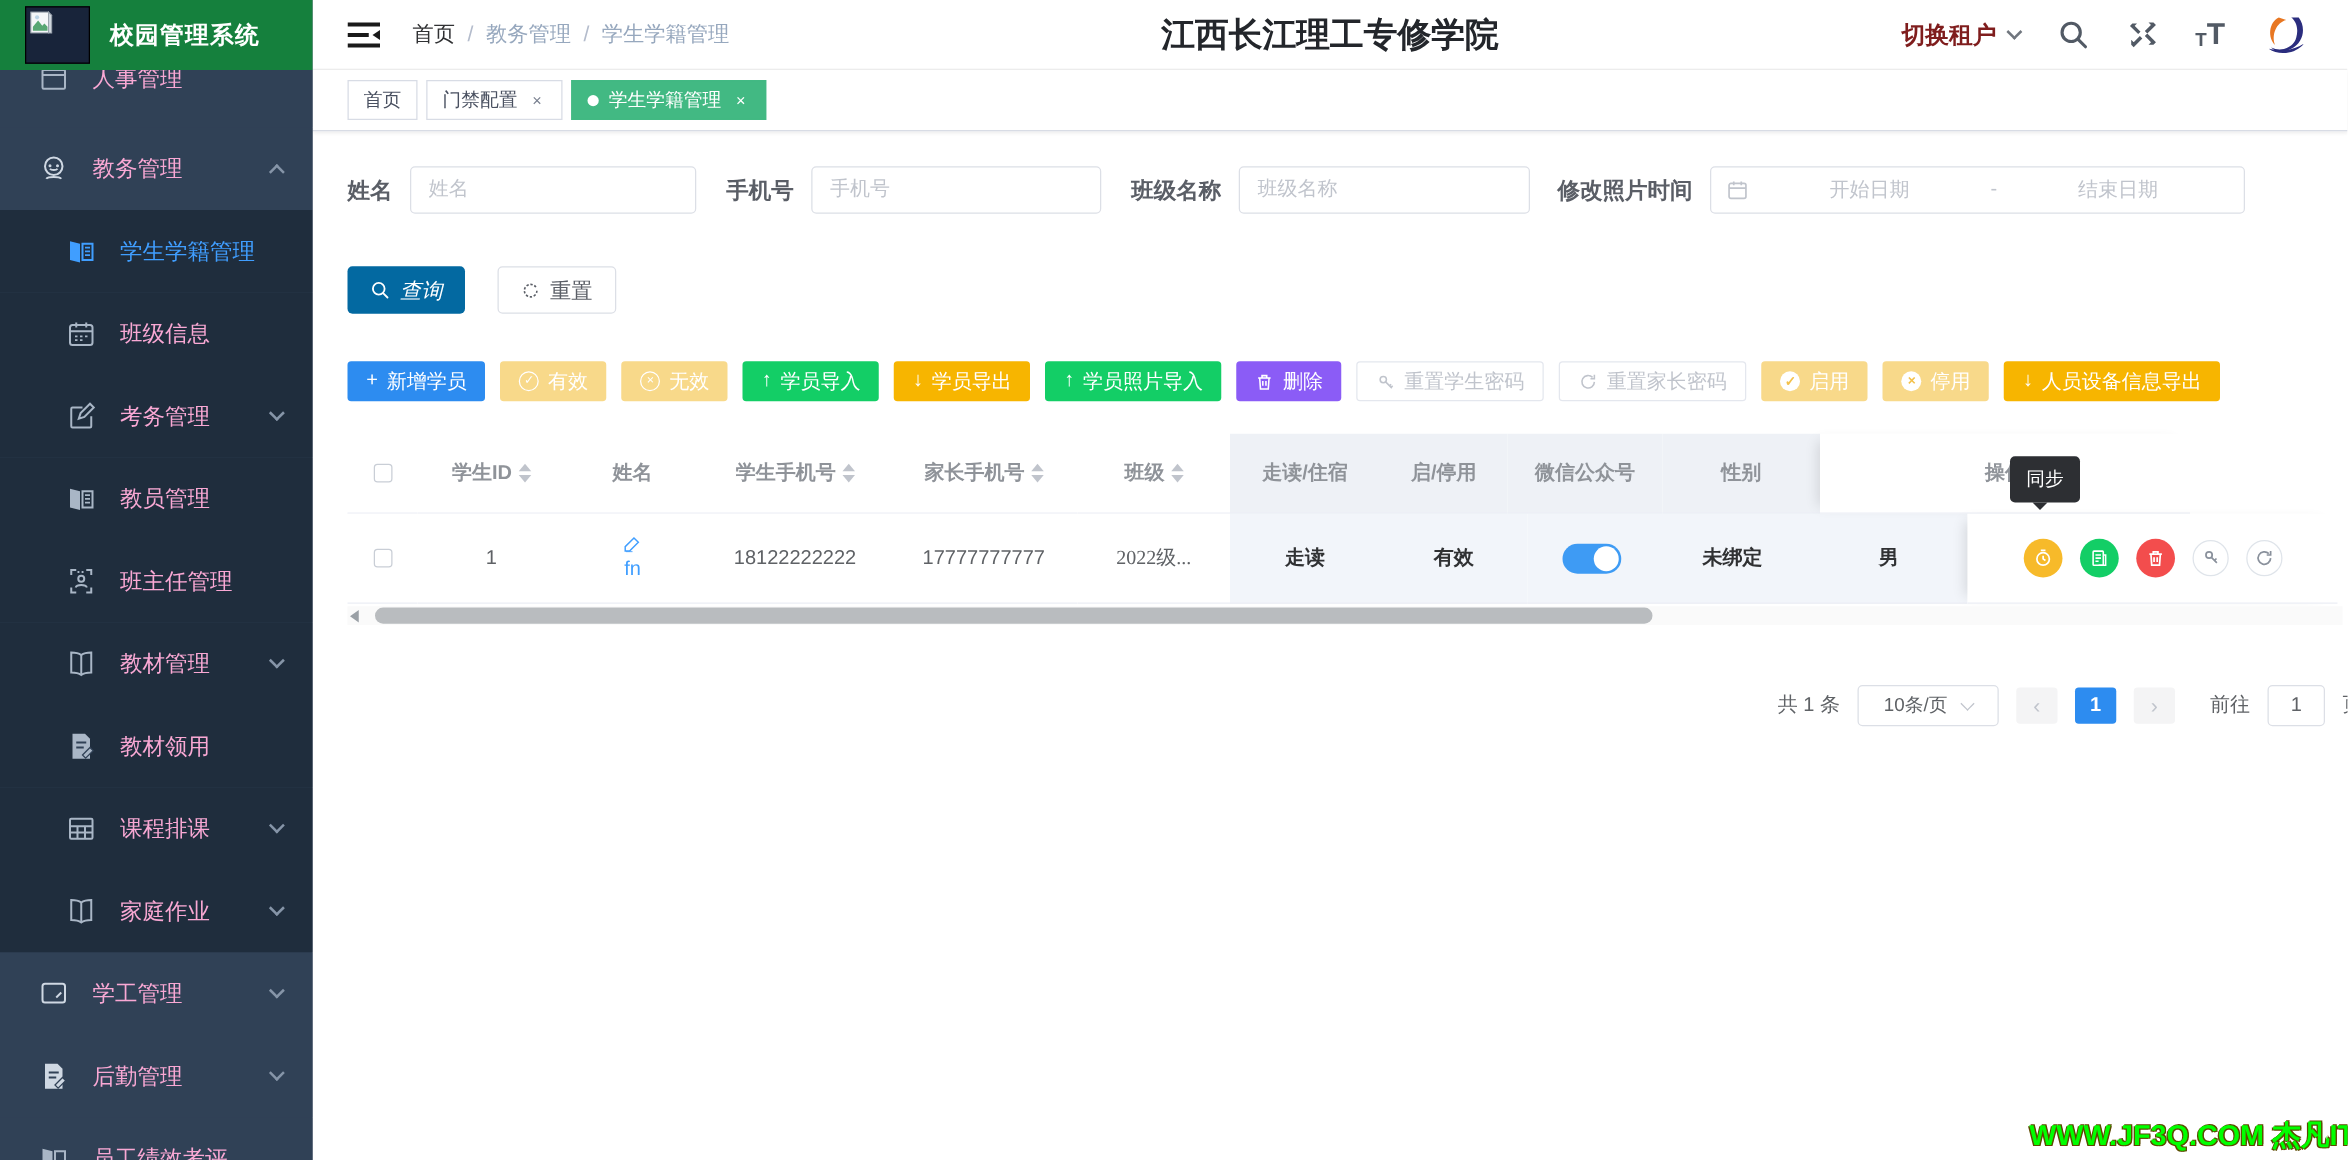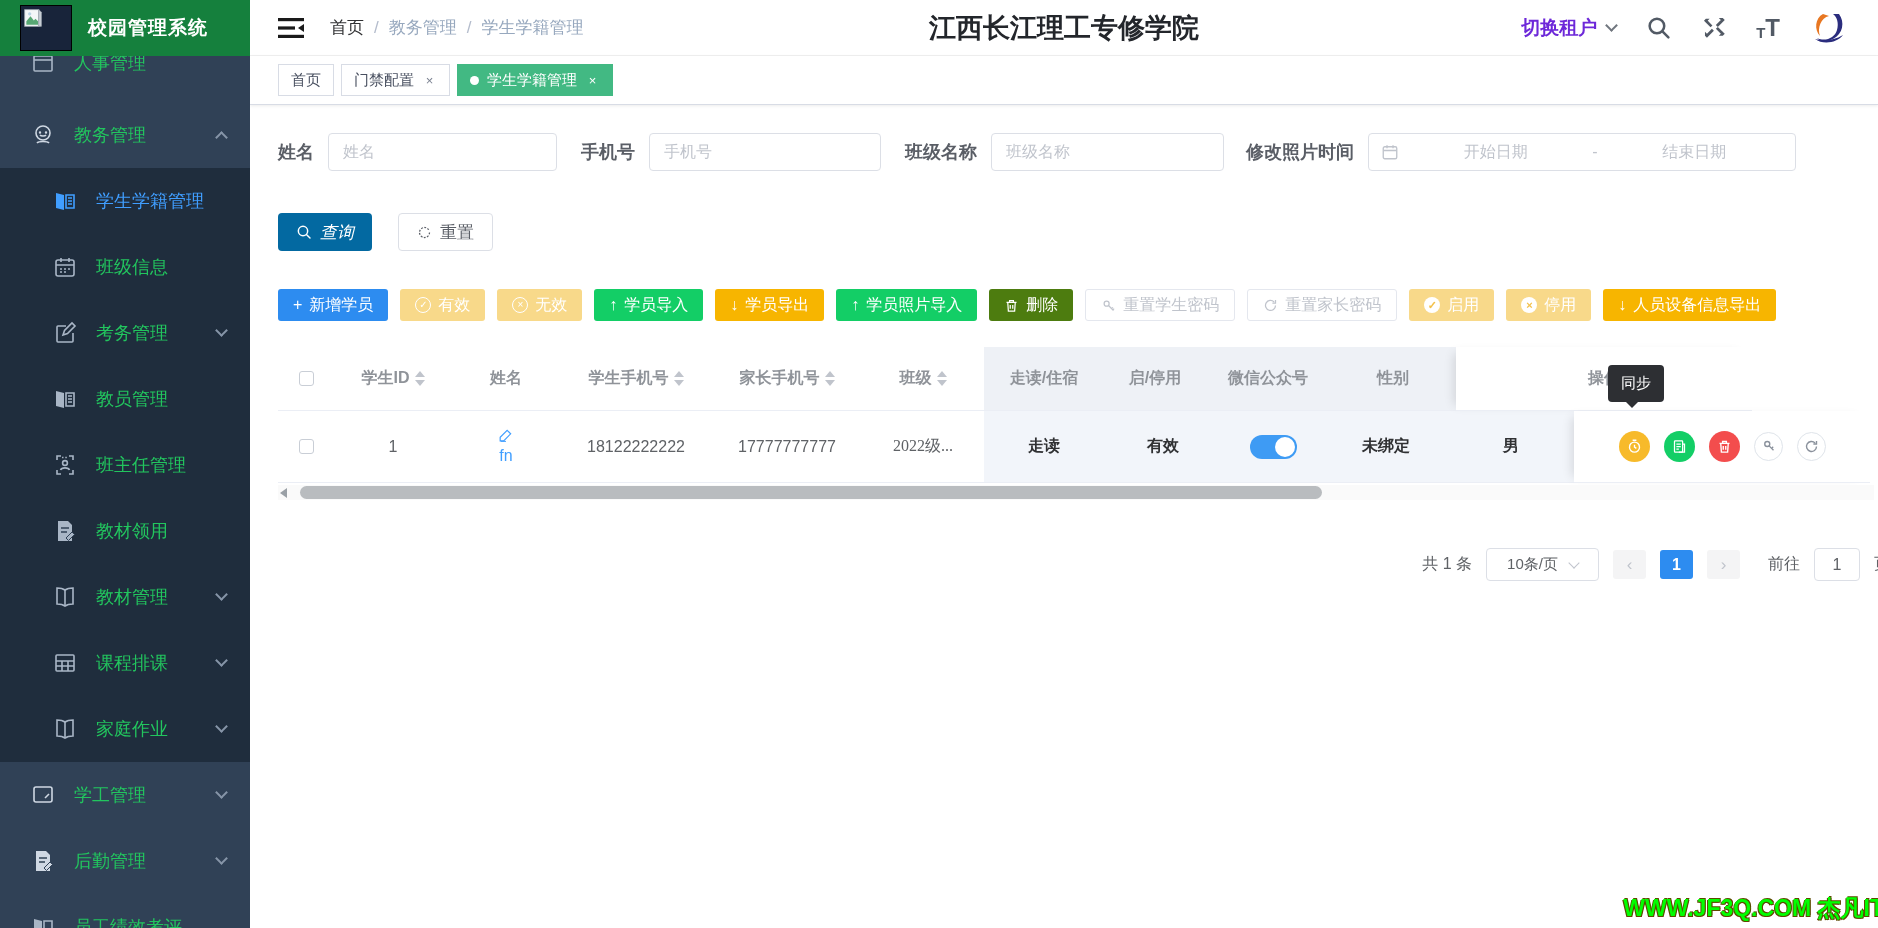--- a/index.html
+++ b/index.html
@@ -6,21 +6,21 @@
   html,body { width:1878px; height:928px; overflow:hidden; background:#fff;
     font-family:"Liberation Sans","DejaVu Sans",sans-serif; }
   body { position:relative; }
 
   
   .sidebar { position:absolute; left:0; top:0; width:250px; height:928px; background:#304156; z-index:30; }
   .logo { height:56px; background:#15803d; display:flex; align-items:center; padding-left:20px; gap:16px; position:relative; z-index:5; }
   .logo-img { width:52px; height:46px; border:1px solid #000; background:#18243a; display:flex; align-items:flex-start; justify-content:flex-start; padding:2px; }
   .logo-title { color:#fff; font-size:19px; font-weight:bold; letter-spacing:1px; }
   .menu { position:relative; }
-  .si { height:66px; display:flex; align-items:center; gap:18px; color:#22c55e; font-size:18px; cursor:pointer; position:relative; }
+  .si { height:66px; display:flex; align-items:center; gap:18px; color:#f9a8d4; font-size:18px; cursor:pointer; position:relative; }
   .si.top { padding-left:30px; background:#304156; }
   .si.sub { padding-left:52px; background:#1f2d3d; }
   .si.active { color:#409eff; }
   .si .ico { width:26px; height:26px; display:flex; align-items:center; justify-content:center; flex:none; }
   .si .ico svg { width:24px; height:24px; }
   .si.clipped { height:46px; overflow:hidden; }
   .si.clipped .inner { transform:translateY(-16px); display:flex; align-items:center; gap:18px; }
   .chev { position:absolute; right:24px; width:9px; height:9px; border-right:2px solid #8695a8; border-bottom:2px solid #8695a8; }
   .chev.down { transform:rotate(45deg); top:26px; }
   .chev.up { transform:rotate(-135deg); top:31px; }
@@ -29,21 +29,21 @@
   .main { position:absolute; left:250px; top:0; width:1628px; height:928px; background:#fff; }
 
   .topbar { height:56px; display:flex; align-items:center; padding:0 28px; border-bottom:1px solid #f0f0f0; position:relative; }
   .hamburger { width:26px; height:22px; margin-right:26px; cursor:pointer; }
   .crumbs { display:flex; align-items:center; gap:10px; font-size:17px; }
   .crumb-first { color:#303133; }
   .crumb { color:#97a8be; }
   .crumb-sep { color:#b4bccc; }
   .school-title { position:absolute; left:50%; transform:translateX(-50%); font-family:"DejaVu Serif","Liberation Serif",serif; font-weight:bold; font-size:27px; color:#23262b; white-space:nowrap; }
   .topbar-right { margin-left:auto; display:flex; align-items:center; gap:28px; }
-  .tenant { display:flex; align-items:center; gap:10px; font-size:19px; font-weight:bold; color:#6d28d9; cursor:pointer; }
+  .tenant { display:flex; align-items:center; gap:10px; font-size:19px; font-weight:bold; color:#7f1d1d; cursor:pointer; }
   .tenant .chev2 { width:9px; height:9px; border-right:2px solid #70767e; border-bottom:2px solid #70767e; transform:rotate(45deg); margin-top:-4px; }
   .hicon { width:28px; height:28px; display:flex; align-items:center; justify-content:center; cursor:pointer; color:#525a65; }
   .ticon { font-weight:bold; color:#525a65; cursor:pointer; display:flex; align-items:flex-end; line-height:1; }
   .ticon .small { font-size:15px; } .ticon .big { font-size:24px; }
   .avatar { width:42px; height:42px; border-radius:50%; overflow:hidden; cursor:pointer; background:#fff; display:flex; align-items:center; justify-content:center; }
 
   .tabsbar { height:49px; display:flex; align-items:center; gap:7px; padding:0 28px; border-bottom:1px solid #d8dce5; box-shadow:0 1px 3px rgba(0,0,0,.08); position:relative; z-index:5; background:#fff; }
   .tag { height:32px; display:flex; align-items:center; gap:8px; padding:0 12px; border:1px solid #d8dce5; background:#fff; color:#495060; font-size:15px; cursor:pointer; }
   .tag .x { font-size:13px; color:#7a8190; width:15px; height:15px; display:flex; align-items:center; justify-content:center; border-radius:50%; }
   .tag.active { background:#42b983; border-color:#42b983; color:#fff; }
@@ -67,21 +67,21 @@
   .btn-query { background:#0369a1; color:#fff;font-style:italic; }
   .btn-reset { background:#fff; border:1px solid #dcdfe6; color:#5a5e66; }
 
   
   .toolbar { margin-top:38px; display:flex; gap:12px; align-items:center; }
   .tb { height:32px; border:none; border-radius:3px; font-size:16px; display:inline-flex; align-items:center; justify-content:center; gap:7px; cursor:pointer; padding:0 15px; white-space:nowrap; color:#fff; }
   .tb-primary { background:#2d8cf0; }
   .tb-warnlight { background:#f8d98a; }
   .tb-green { background:#13ce66; }
   .tb-amber { background:#f7b500; }
-  .tb-pink { background:#4d7c0f; }
+  .tb-pink { background:#8b5cf6; }
   .tb-ghost { background:#fff; border:1px solid #e4e7ee; color:#c0c4cc; }
   .tb .circ { width:16px; height:16px; border:1px solid currentColor; border-radius:50%; display:flex; align-items:center; justify-content:center; font-size:10px; line-height:1; }
   .tb .circ-solid { width:16px; height:16px; background:#fff; border-radius:50%; color:#f3c14b; display:flex; align-items:center; justify-content:center; font-size:11px; font-weight:bold; }
   .tb svg { width:15px; height:15px; }
 
   
   .table { margin-top:26px; position:relative; width:1596px; }
   .trow { display:flex; }
   .th { display:flex; align-items:center; justify-content:center; gap:5px; height:64px; font-size:16px; font-weight:bold; color:#8f9399; border-bottom:1px solid #ebeef5; background:#fff; }
   .td { display:flex; align-items:center; justify-content:center; height:72px; font-size:16px; color:#5f6266; border-bottom:1px solid #ebeef5; background:#fff; }
@@ -217,38 +217,38 @@
             <circle cx="12" cy="10" r="2.4"></circle>
             <path d="M7.5 17c1-2.8 8-2.8 9 0"></path>
             <path d="M9 4.5h6" stroke-dasharray="1.5 1.8"></path>
           </svg>
         </span>
       <span class="lbl">班主任管理</span>
     </div>
 
     <div class="si sub">
       <span class="ico">
+          <svg viewBox="0 0 24 24" fill="none" stroke="#a9b6c6" stroke-width="1.6">
+            <path d="M12 5c-2-1.5-5-2-8-2v16c3 0 6 .5 8 2 2-1.5 5-2 8-2V3c-3 0-6 .5-8 2z"></path>
+            <path d="M12 5v16"></path>
+          </svg>
+        </span>
+      <span class="lbl">教材管理</span>
+      <span class="chev down"></span>
+    </div>
+
+    <div class="si sub">
+      <span class="ico">
           <svg viewBox="0 0 24 24">
             <path d="M5 2h10l4 4v16H5z" fill="#a9b6c6"></path>
             <path d="M8 9h8M8 13h6" stroke="#304156" stroke-width="1.6"></path>
             <path d="M13 19l6-6 2.5 2.5-6 6z" fill="#a9b6c6" stroke="#304156" stroke-width="1"></path>
           </svg>
         </span>
       <span class="lbl">教材领用</span>
-    </div>
-
-    <div class="si sub">
-      <span class="ico">
-          <svg viewBox="0 0 24 24" fill="none" stroke="#a9b6c6" stroke-width="1.6">
-            <path d="M12 5c-2-1.5-5-2-8-2v16c3 0 6 .5 8 2 2-1.5 5-2 8-2V3c-3 0-6 .5-8 2z"></path>
-            <path d="M12 5v16"></path>
-          </svg>
-        </span>
-      <span class="lbl">教材管理</span>
-      <span class="chev down"></span>
     </div>
 
     <div class="si sub">
       <span class="ico">
           <svg viewBox="0 0 24 24" fill="none" stroke="#a9b6c6" stroke-width="1.6">
             <rect x="3" y="4" width="18" height="16" rx="1"></rect>
             <path d="M3 10h18M3 15h18M9 10v10M15 10v10"></path>
           </svg>
         </span>
       <span class="lbl">课程排课</span>

